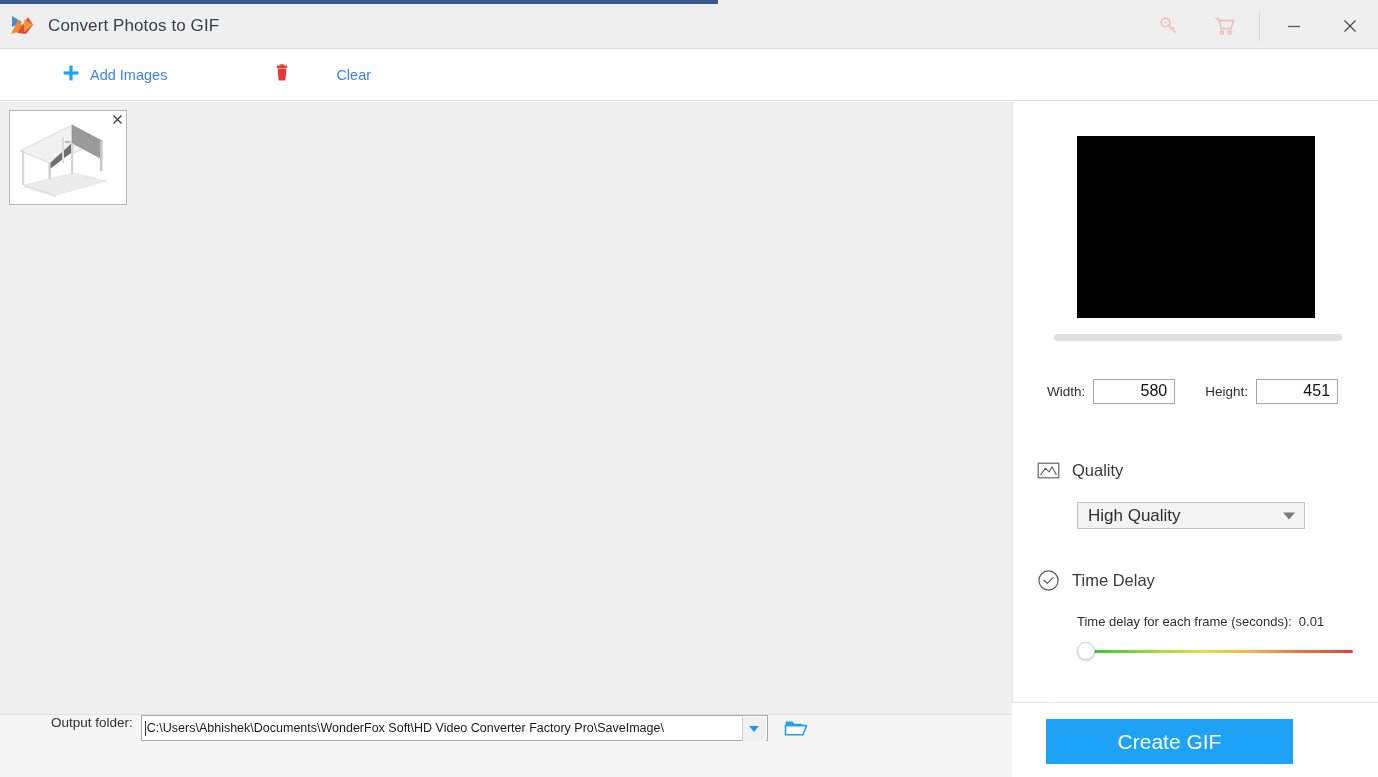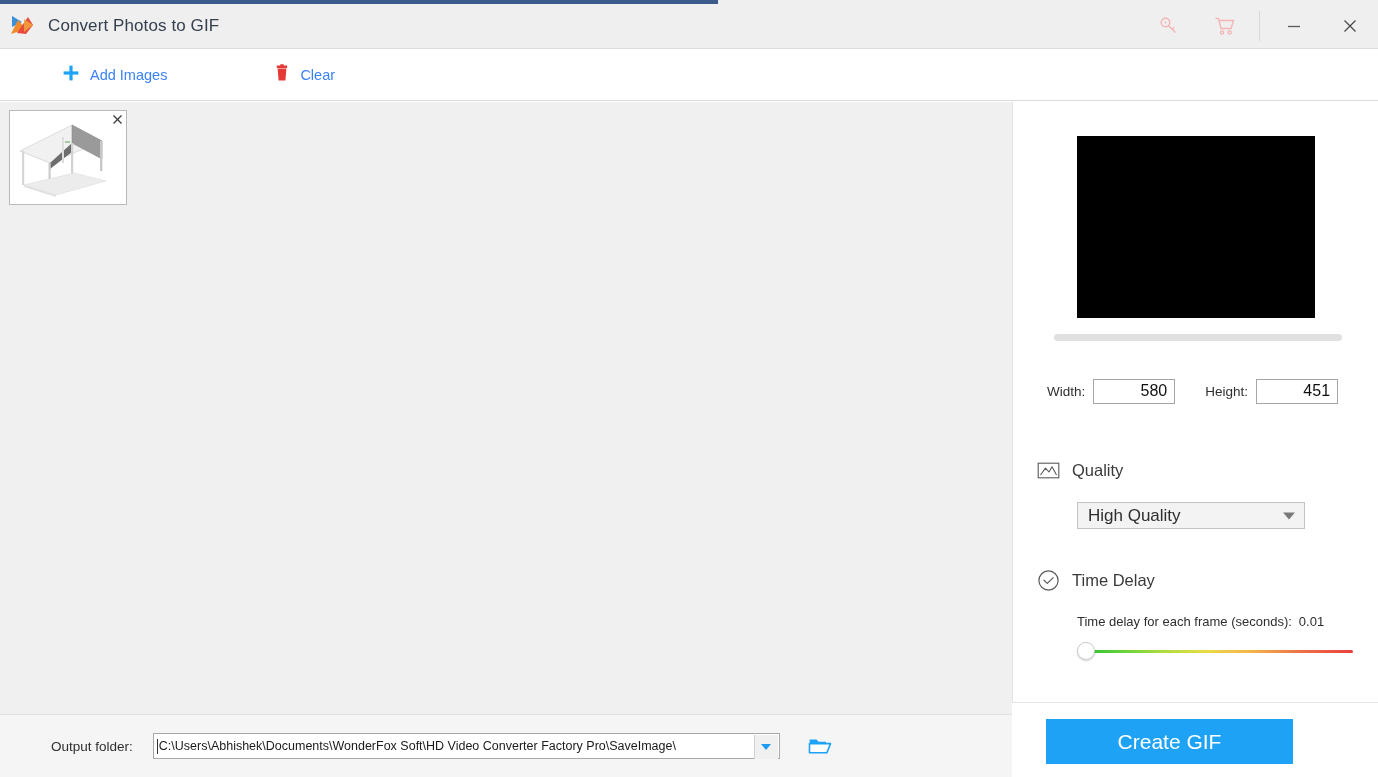--- a/index.html
+++ b/index.html
@@ -71,21 +71,21 @@
   .tool-item {
     display: flex; align-items: center;
     height: 51px; padding: 0 14px;
     cursor: default;
   }
   .tool-label {
     font-size: 14.5px; color: #3b82f6;
     margin-left: 10px;
   }
   #tool-add { margin-left: 48px; }
-  #tool-clear { margin-left: 79px; }
+  #tool-clear { margin-left: 79px; gap: 36px; }
 
   
   .content-area {
     position: absolute; left: 0; top: 102px;
     width: 1012px; height: 612px;
     background: #f0f0f0;
   }
   .thumb {
     position: absolute; left: 9px; top: 8px;
     width: 118px; height: 95px;
@@ -189,21 +189,21 @@
     border: 1px solid #cdcdcd;
     box-shadow: 0 1px 2px rgba(0,0,0,.18);
   }
 
   
   .bottom-bar {
     position: absolute; left: 0; top: 714px;
     width: 1012px; height: 63px;
     background: #f5f5f5;
     border-top: 1px solid #e0e0e0;
-    display: flex; align-items: center; gap: 12px;
+    display: flex; 
   }
   .out-label {
     margin-left: 51px;
     font-size: 13.5px; color: #2f2f2f;
   }
   .out-field {
     margin-left: 8px;
     position: relative;
     width: 627px; height: 26px;
     border: 1px solid #a8a8a8;

